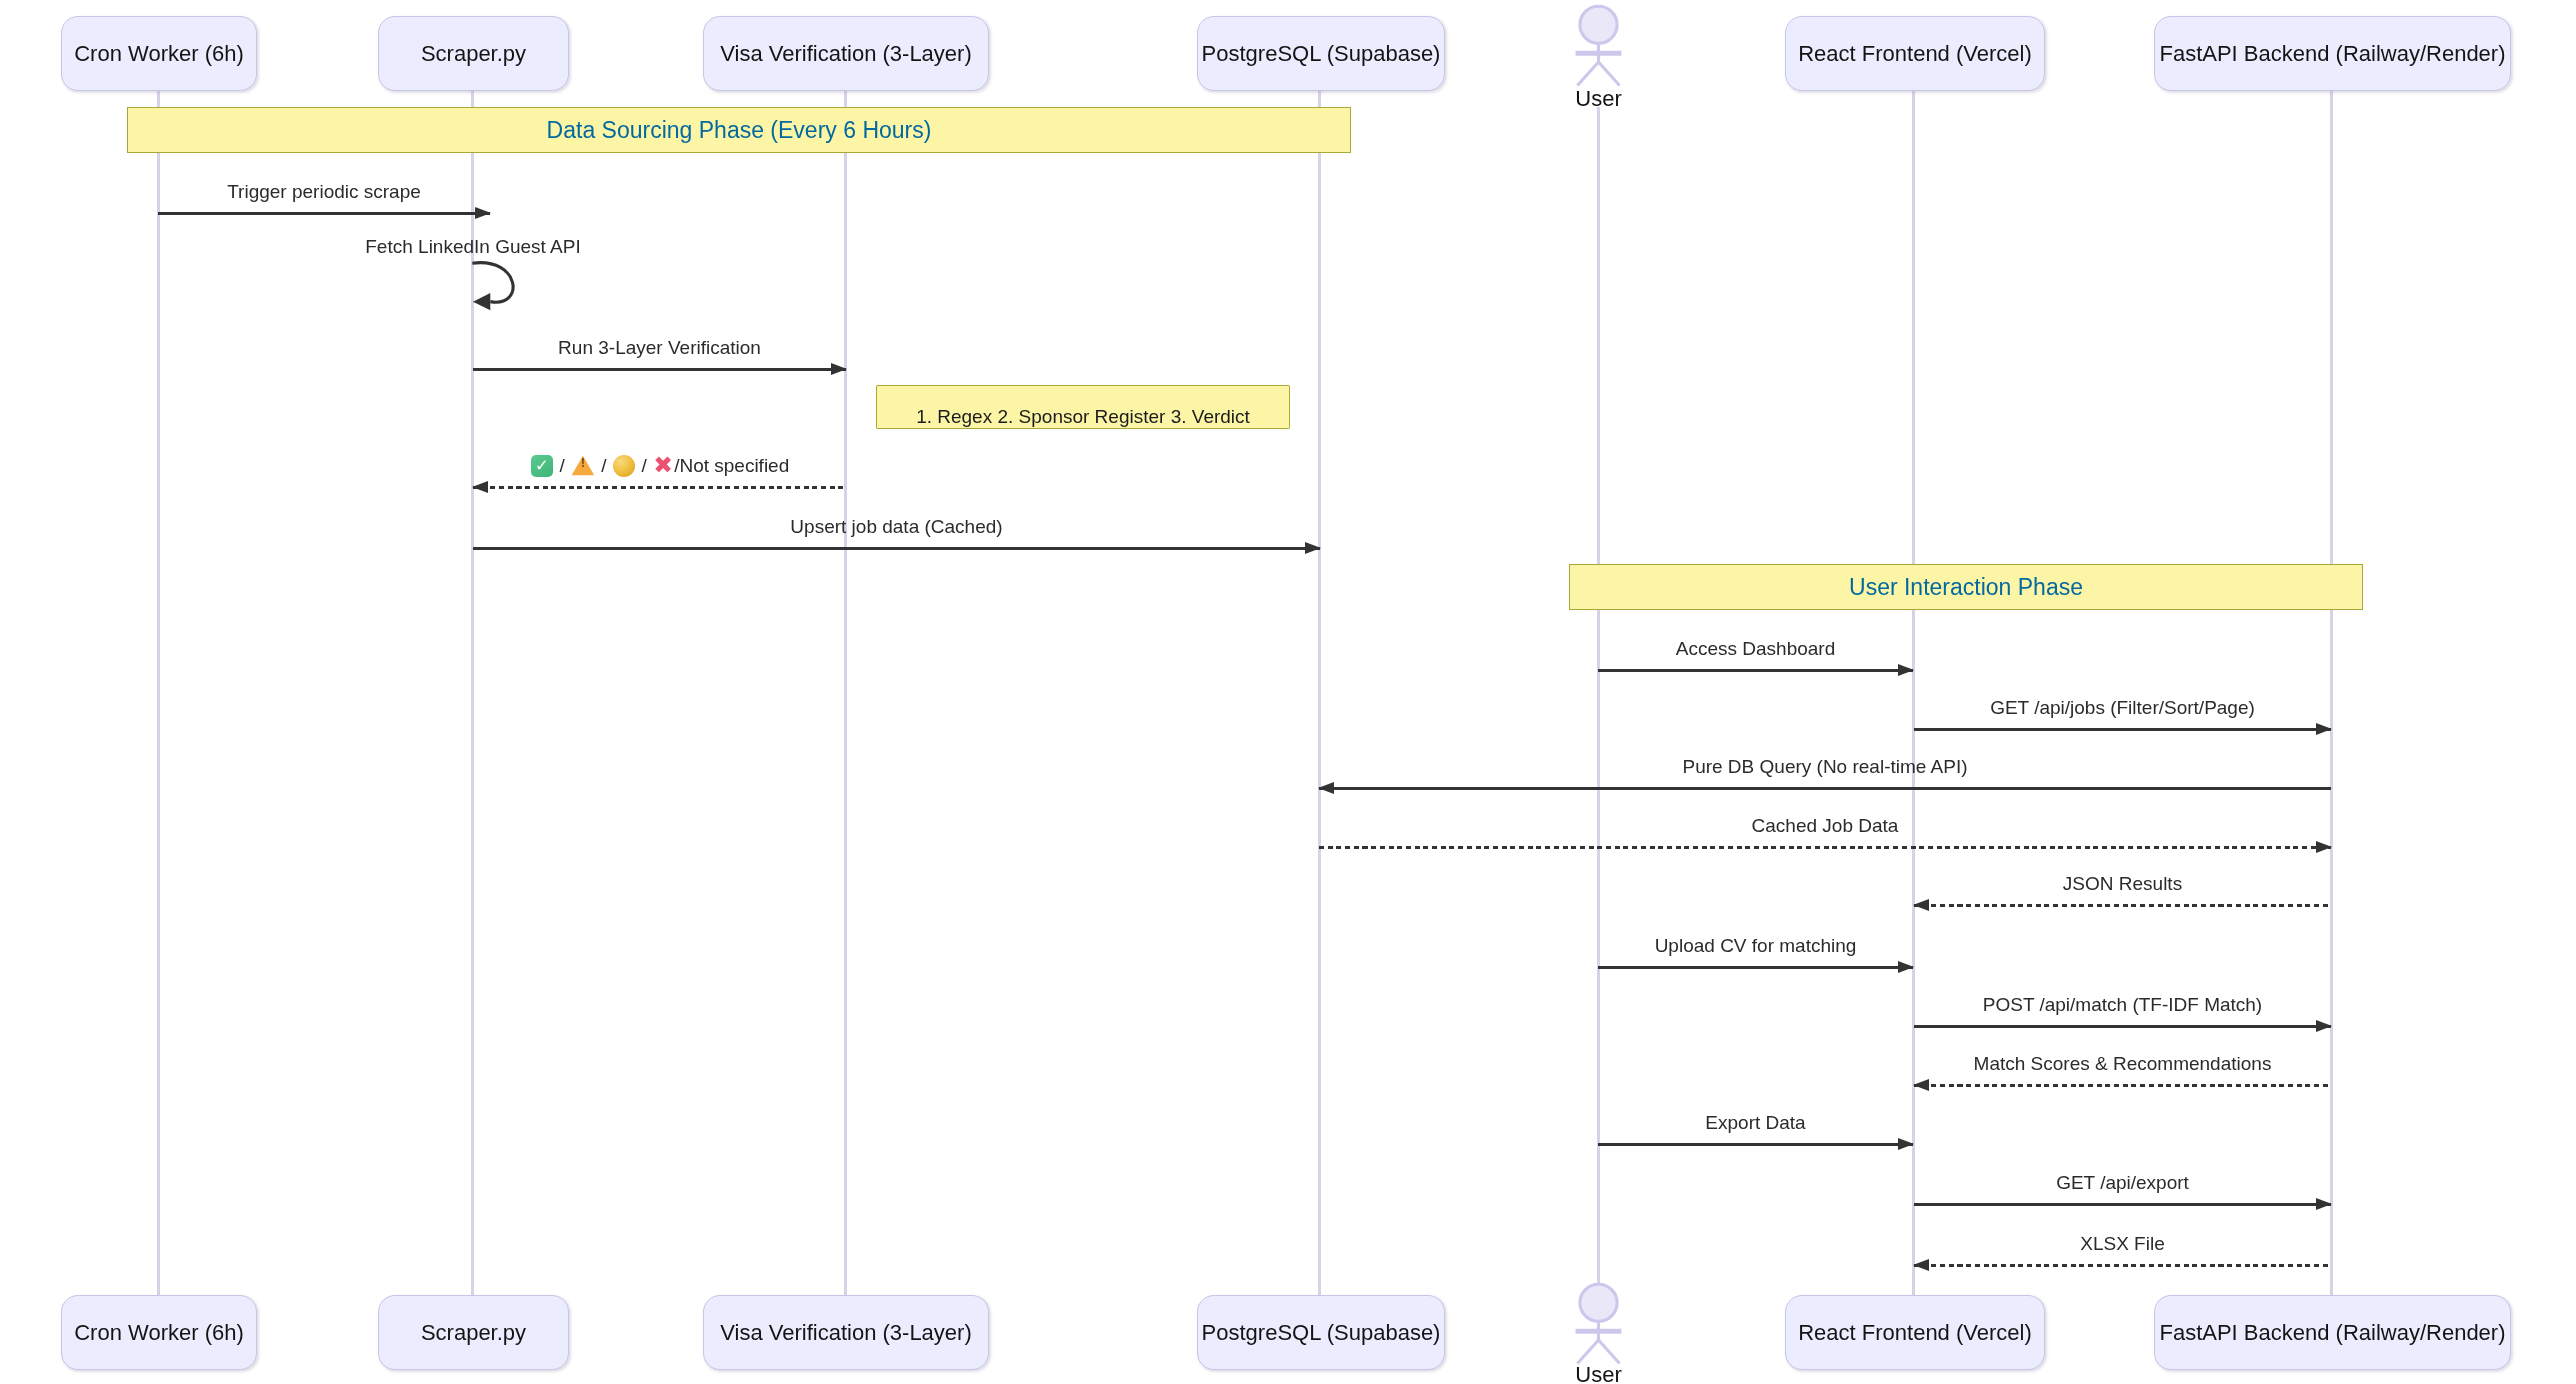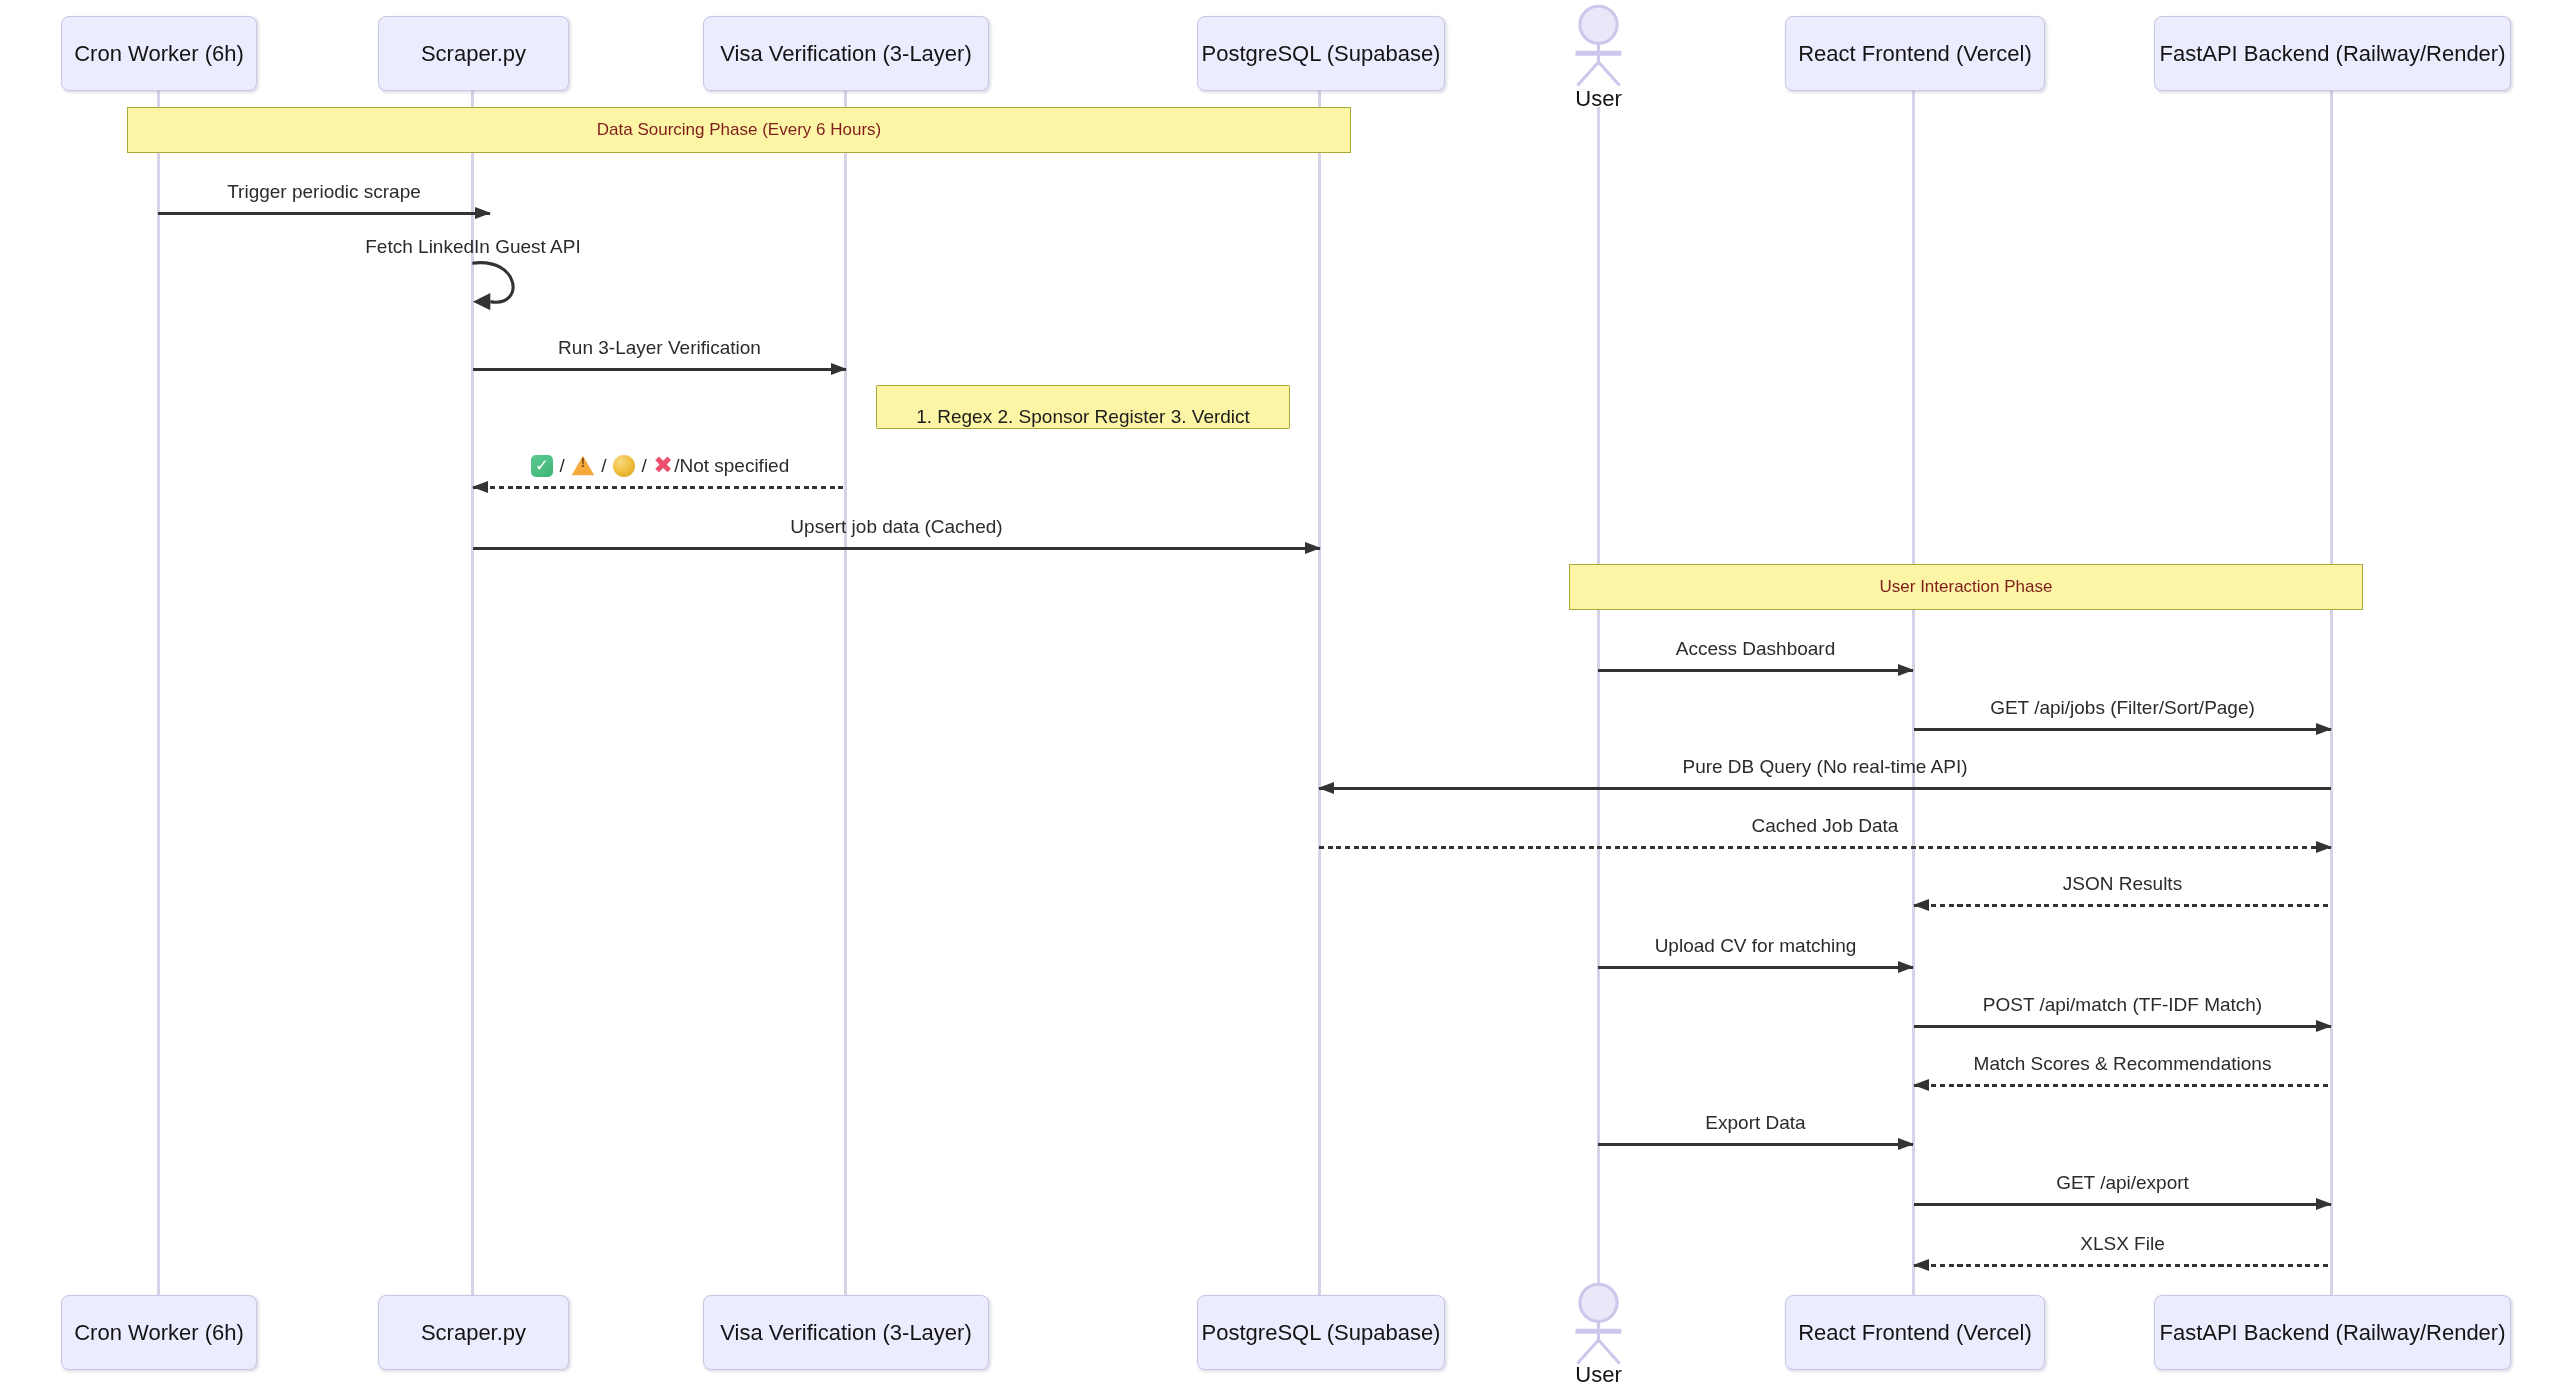--- a/index.html
+++ b/index.html
@@ -5,28 +5,28 @@
   html,body{margin:0;padding:0;background:#fff;}
   #stage{
     position:relative; width:2576px; height:1384px; background:#ffffff; overflow:hidden;
     font-family:"Liberation Sans","DejaVu Sans",sans-serif; color:#2b2b2b;
   }
   
   .lifeline{position:absolute; width:2.5px; background:#D6D2E7; z-index:1;}
   
   .pbox{
     position:absolute; height:73px; background:#ECECFF; border:1.9px solid #C9C5E6;
-    border-radius:8px; display:flex; align-items:center; justify-content:center;
+    border-radius:17px; display:flex; align-items:center; justify-content:center;
     font-size:22px; color:#141414; z-index:3; box-shadow:1.2px 1.2px 2.5px rgba(140,140,170,0.28);
     white-space:nowrap;
   }
   
   .phase{
     position:absolute; height:46px; background:#FCF5A5; border:1.9px solid #A8A836;
-    display:flex; align-items:center; justify-content:center; font-size:17px; color:#7f1d1d;
+    display:flex; align-items:center; justify-content:center; font-size:23px; color:#0369a1;
     z-index:4; box-sizing:border-box; white-space:nowrap;
   }
   
   .note{
     position:absolute; background:#FCF5A5; border:1.6px solid #A8A836; border-radius:1.2px;
     display:flex; align-items:flex-end; justify-content:center; font-size:19px; color:#1c1c1c;
     z-index:4; box-sizing:border-box; white-space:nowrap;
   }
   
   .msg{position:absolute; height:38px; z-index:3;}

